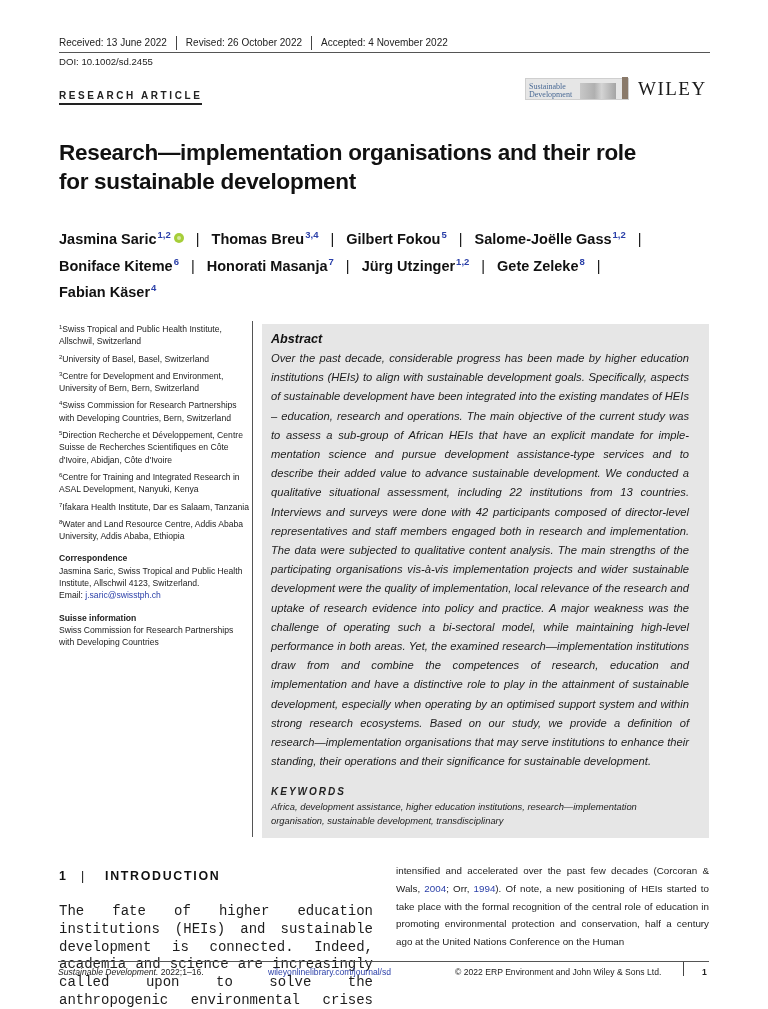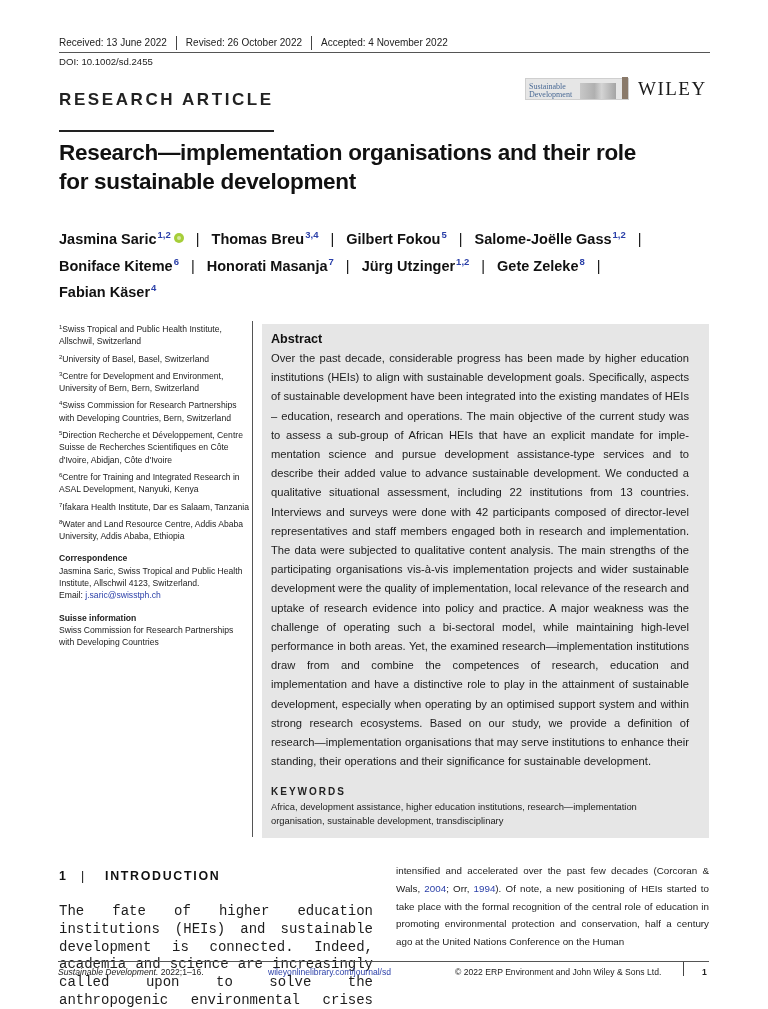--- a/index.html
+++ b/index.html
@@ -7,21 +7,21 @@
   body { position: relative; font-family: "Liberation Sans", "DejaVu Sans", sans-serif; color: #1a1a1a; }
 
   .abs { position: absolute; }
 
   
   .meta-line { left: 59px; top: 37px; width: 651px; height: 16px; font-size: 10px; color: #222; display: flex; align-items: center; border-bottom: 1px solid #555; padding-bottom: 3px; }
   .meta-item { padding-right: 9px; margin-right: 9px; border-right: 1px solid #444; line-height: 14px; }
   .meta-item:last-child { border-right: none; }
   .doi { left: 59px; top: 56px; font-size: 9.6px; color: #222; }
 
-  .article-type { left: 59px; top: 90px; font-size: 17px; font-weight: bold; letter-spacing: 2.6px; color: #222; border-bottom: 2px solid #222; padding-bottom: 20px; }
+  .article-type { left: 59px; top: 90px; font-size: 10px; font-weight: bold; letter-spacing: 2.6px; color: #222; border-bottom: 2px solid #222; padding-bottom: 2px; }
 
   
   .journal-logo { left: 525px; top: 78px; width: 104px; height: 22px; background: #e6e6e6; border: 1px solid #cfcfcf; display: flex; align-items: flex-end; }
   .journal-logo-text { font-family: "Liberation Serif", serif; font-size: 8px; line-height: 8px; color: #4a6a95; padding-left: 3px; width: 52px; }
   .journal-logo-figure { width: 36px; height: 16px; margin-left: 2px; background: linear-gradient(90deg, #bbb 0%, #999 40%, #ccc 60%, #888 100%); opacity: 0.7; }
   .journal-logo-strip { width: 6px; height: 22px; margin-left: auto; background: #8a7a6a; }
   .publisher-logo { left: 638px; top: 78px; font-family: "Liberation Serif", serif; font-size: 19px; letter-spacing: 1.5px; color: #1a1a1a; }
 
   
   .title { left: 59px; top: 138px; width: 620px; font-size: 22.5px; font-weight: bold; line-height: 29px; color: #111; letter-spacing: -0.3px; }
@@ -37,21 +37,21 @@
   
   .sidebar { left: 59px; top: 321px; width: 190px; font-size: 8.6px; line-height: 12.3px; color: #222; }
   .affil { margin-bottom: 3px; }
   .affil sup { font-size: 6px; vertical-align: 3px; }
   .side-head { font-weight: bold; margin-top: 10px; }
   .email-link { color: #2a3fa8; }
 
   .vrule { left: 252px; top: 321px; width: 1px; height: 516px; background: #555; }
 
   
-  .abstract-box { left: 262px; top: 324px; width: 447px; height: 514px; background: #e6e6e6; padding: 8px 20px 0 9px; }
+  .abstract-box { left: 262px; top: 324px; width: 447px; height: 514px; background: #e6e6e6; padding: 8px 20px 0 9px; font-style: italic; }
   .abstract-head { font-size: 12.6px; font-weight: bold; color: #111; margin-bottom: 3px; }
   .abstract-body { font-size: 11.2px; line-height: 19.2px; color: #1c1c1c; text-align: justify; hyphens: manual; }
   .kw-head { font-size: 10px; font-weight: bold; letter-spacing: 2px; color: #222; margin-top: 15px; }
   .kw-body { font-size: 9.4px; line-height: 13.5px; color: #222; margin-top: 3px; }
 
   
   .intro-head { left: 59px; top: 869px; font-size: 12.4px; font-weight: bold; letter-spacing: 1.7px; color: #111; display: flex; }
   .intro-num { width: 22px; }
   .intro-bar { width: 24px; font-weight: normal; }
   .col-left { left: 59px; top: 903px; width: 314px; font-size: 14px; line-height: 17.8px; color: #1c1c1c; text-align: justify; font-family: Liberation Mono, monospace; }

